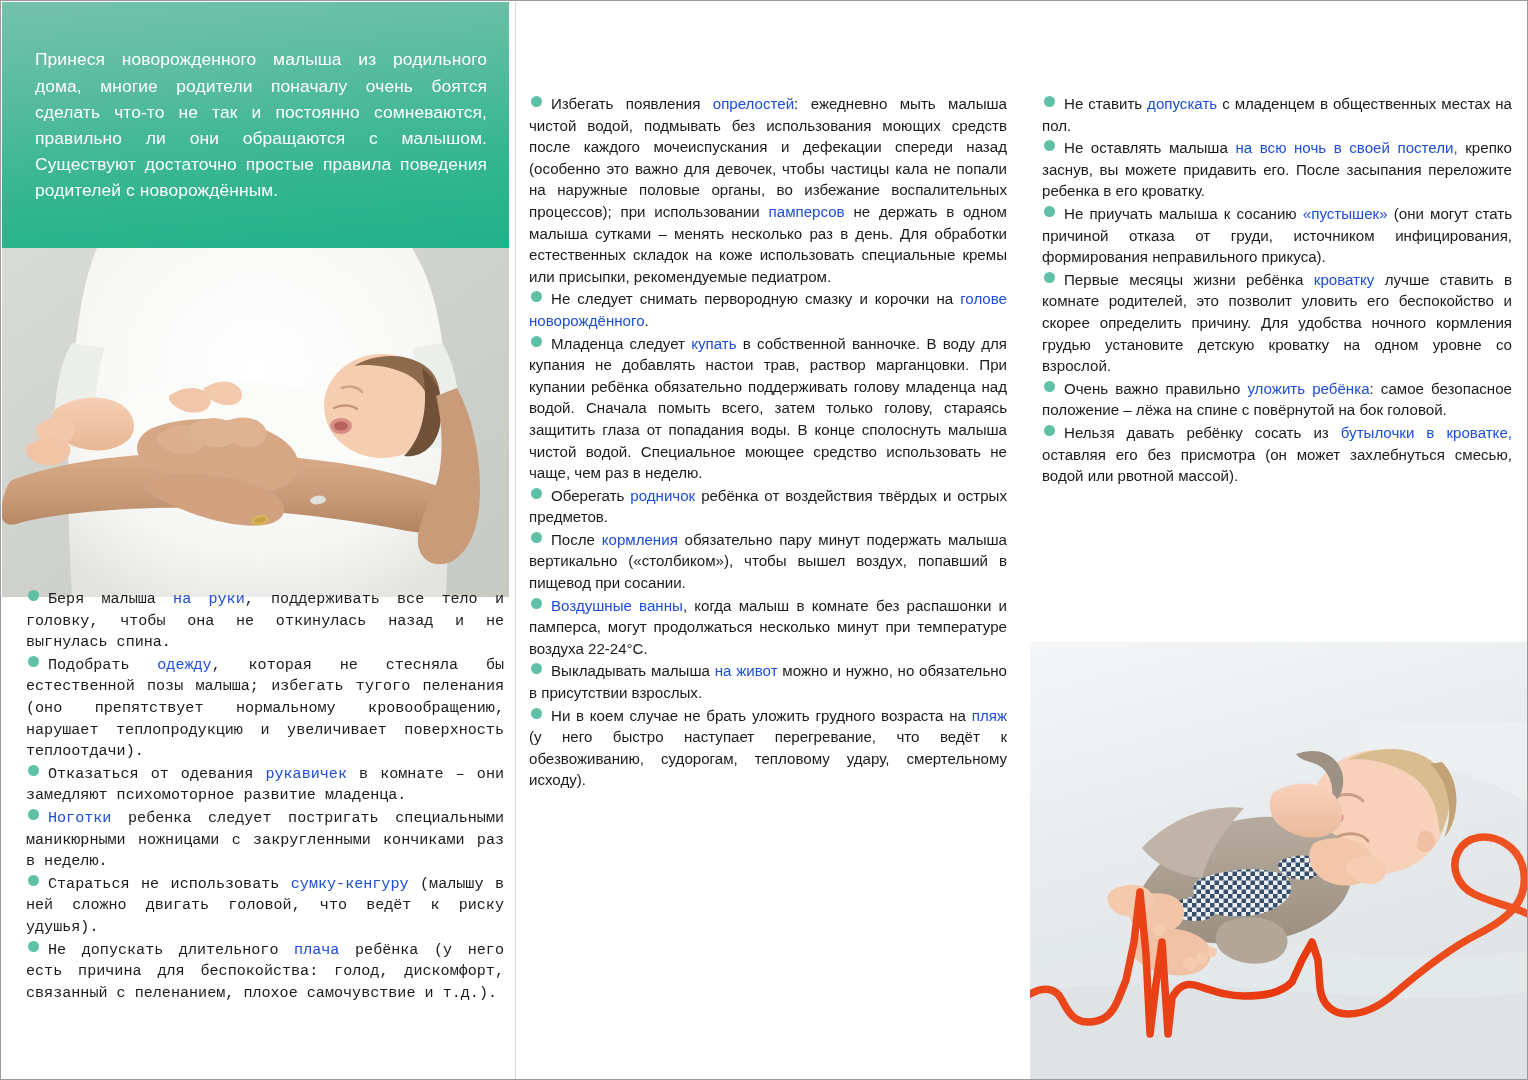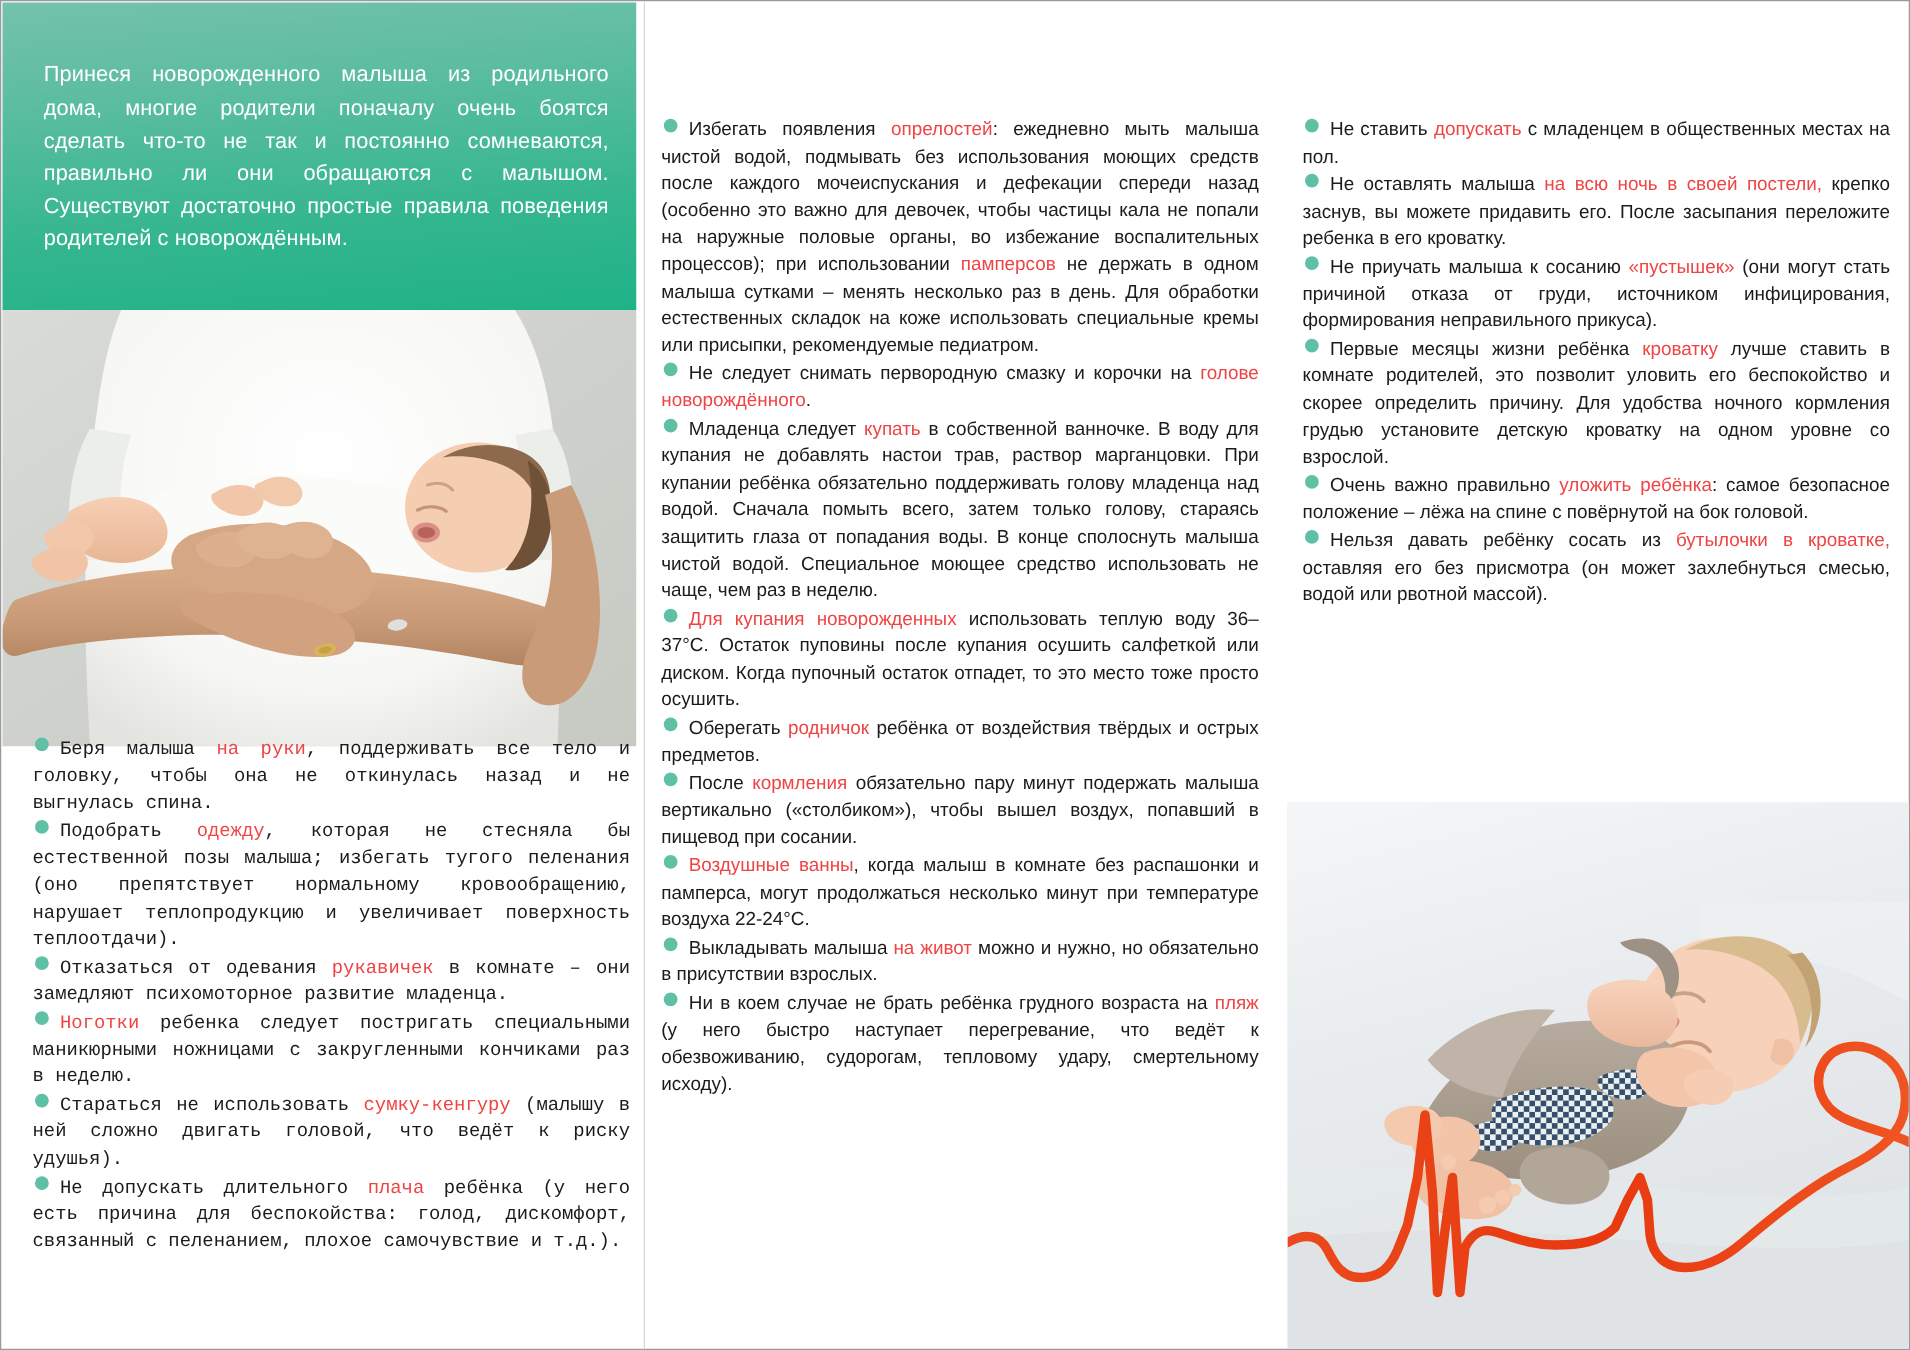--- a/index.html
+++ b/index.html
@@ -61,21 +61,21 @@
     padding-left:0;
   }
   .dot{
     display:inline-block;
     width:11px;height:11px;border-radius:50%;
     background:#5fc0a5;
     vertical-align:2px;
     margin-right:9px;
     margin-left:2px;
   }
-  .ln{ color:#ef4444; }
+  .ln{ color:#1d4ed8; }
 
   
   .divider{
     position:absolute;left:514px;top:1px;width:1px;height:1078px;
     background:#d6d6d6;
   }
 
   
   .photo-right{
     position:absolute;left:1029px;top:641px;width:498px;height:438px;
@@ -169,26 +169,25 @@
     <p class="bullet-item"><span class="dot"></span><span><span>Отказаться от одевания </span><span class="ln">рукавичек</span><span> в комнате – они замедляют психомоторное развитие младенца.</span></span></p>
     <p class="bullet-item"><span class="dot"></span><span><span class="ln">Ноготки</span><span> ребенка следует постригать специальными маникюрными ножницами с закругленными кончиками раз в неделю.</span></span></p>
     <p class="bullet-item"><span class="dot"></span><span><span>Стараться не использовать </span><span class="ln">сумку-кенгуру</span><span> (малышу в ней сложно двигать головой, что ведёт к риску удушья).</span></span></p>
     <p class="bullet-item"><span class="dot"></span><span><span>Не допускать длительного </span><span class="ln">плача</span><span> ребёнка (у него есть причина для беспокойства: голод, дискомфорт, связанный с пеленанием, плохое самочувствие и т.д.).</span></span></p>
   </div>
 
   <div class="col col-mid">
     <p class="bullet-item"><span class="dot"></span><span><span>Избегать появления </span><span class="ln">опрелостей</span><span>: ежедневно мыть малыша чистой водой, подмывать без использования моющих средств после каждого мочеиспускания и дефекации спереди назад (особенно это важно для девочек, чтобы частицы кала не попали на наружные половые органы, во избежание воспалительных процессов); при использовании </span><span class="ln">памперсов</span><span> не держать в одном малыша сутками – менять несколько раз в день. Для обработки естественных складок на коже использовать специальные кремы или присыпки, рекомендуемые педиатром.</span></span></p>
     <p class="bullet-item"><span class="dot"></span><span><span>Не следует снимать первородную смазку и корочки на </span><span class="ln">голове новорождённого</span><span>.</span></span></p>
     <p class="bullet-item"><span class="dot"></span><span><span>Младенца следует </span><span class="ln">купать</span><span> в собственной ванночке. В воду для купания не добавлять настои трав, раствор марганцовки. При купании ребёнка обязательно поддерживать голову младенца над водой. Сначала помыть всего, затем только голову, стараясь защитить глаза от попадания воды. В конце сполоснуть малыша чистой водой. Специальное моющее средство использовать не чаще, чем раз в неделю.</span></span></p>
-    <p class="bullet-item"><span class="dot"></span><span><span class="ln">Для купания новорожденных</span><span> использовать теплую воду 36– 37°С. Остаток пуповины после купания осушить салфеткой или диском. Когда пупочный остаток отпадет, то это место тоже просто осушить.</span></span></p>
     <p class="bullet-item"><span class="dot"></span><span><span>Оберегать </span><span class="ln">родничок</span><span> ребёнка от воздействия твёрдых и острых предметов.</span></span></p>
     <p class="bullet-item"><span class="dot"></span><span><span>После </span><span class="ln">кормления</span><span> обязательно пару минут подержать малыша вертикально («столбиком»), чтобы вышел воздух, попавший в пищевод при сосании.</span></span></p>
     <p class="bullet-item"><span class="dot"></span><span><span class="ln">Воздушные ванны</span><span>, когда малыш в комнате без распашонки и памперса, могут продолжаться несколько минут при температуре воздуха 22-24°С.</span></span></p>
     <p class="bullet-item"><span class="dot"></span><span><span>Выкладывать малыша </span><span class="ln">на живот</span><span> можно и нужно, но обязательно в присутствии взрослых.</span></span></p>
-    <p class="bullet-item"><span class="dot"></span><span><span>Ни в коем случае не брать ребёнка грудного возраста на </span><span class="ln">пляж</span><span> (у него быстро наступает перегревание, что ведёт к обезвоживанию, судорогам, тепловому удару, смертельному исходу).</span></span></p>
+    <p class="bullet-item"><span class="dot"></span><span><span>Ни в коем случае не брать уложить грудного возраста на </span><span class="ln">пляж</span><span> (у него быстро наступает перегревание, что ведёт к обезвоживанию, судорогам, тепловому удару, смертельному исходу).</span></span></p>
   </div>
 
   <div class="col col-right">
     <p class="bullet-item"><span class="dot"></span><span><span>Не ставить </span><span class="ln">допускать</span><span> с младенцем в общественных местах на пол.</span></span></p>
     <p class="bullet-item"><span class="dot"></span><span><span>Не оставлять малыша </span><span class="ln">на всю ночь в своей постели,</span><span> крепко заснув, вы можете придавить его. После засыпания переложите ребенка в его кроватку.</span></span></p>
     <p class="bullet-item"><span class="dot"></span><span><span>Не приучать малыша к сосанию </span><span class="ln">«пустышек»</span><span> (они могут стать причиной отказа от груди, источником инфицирования, формирования неправильного прикуса).</span></span></p>
     <p class="bullet-item"><span class="dot"></span><span><span>Первые месяцы жизни ребёнка </span><span class="ln">кроватку</span><span> лучше ставить в комнате родителей, это позволит уловить его беспокойство и скорее определить причину. Для удобства ночного кормления грудью установите детскую кроватку на одном уровне со взрослой.</span></span></p>
     <p class="bullet-item"><span class="dot"></span><span><span>Очень важно правильно </span><span class="ln">уложить ребёнка</span><span>: самое безопасное положение – лёжа на спине с повёрнутой на бок головой.</span></span></p>
     <p class="bullet-item"><span class="dot"></span><span><span>Нельзя давать ребёнку сосать из </span><span class="ln">бутылочки в кроватке,</span><span> оставляя его без присмотра (он может захлебнуться смесью, водой или рвотной массой).</span></span></p>
   </div>

